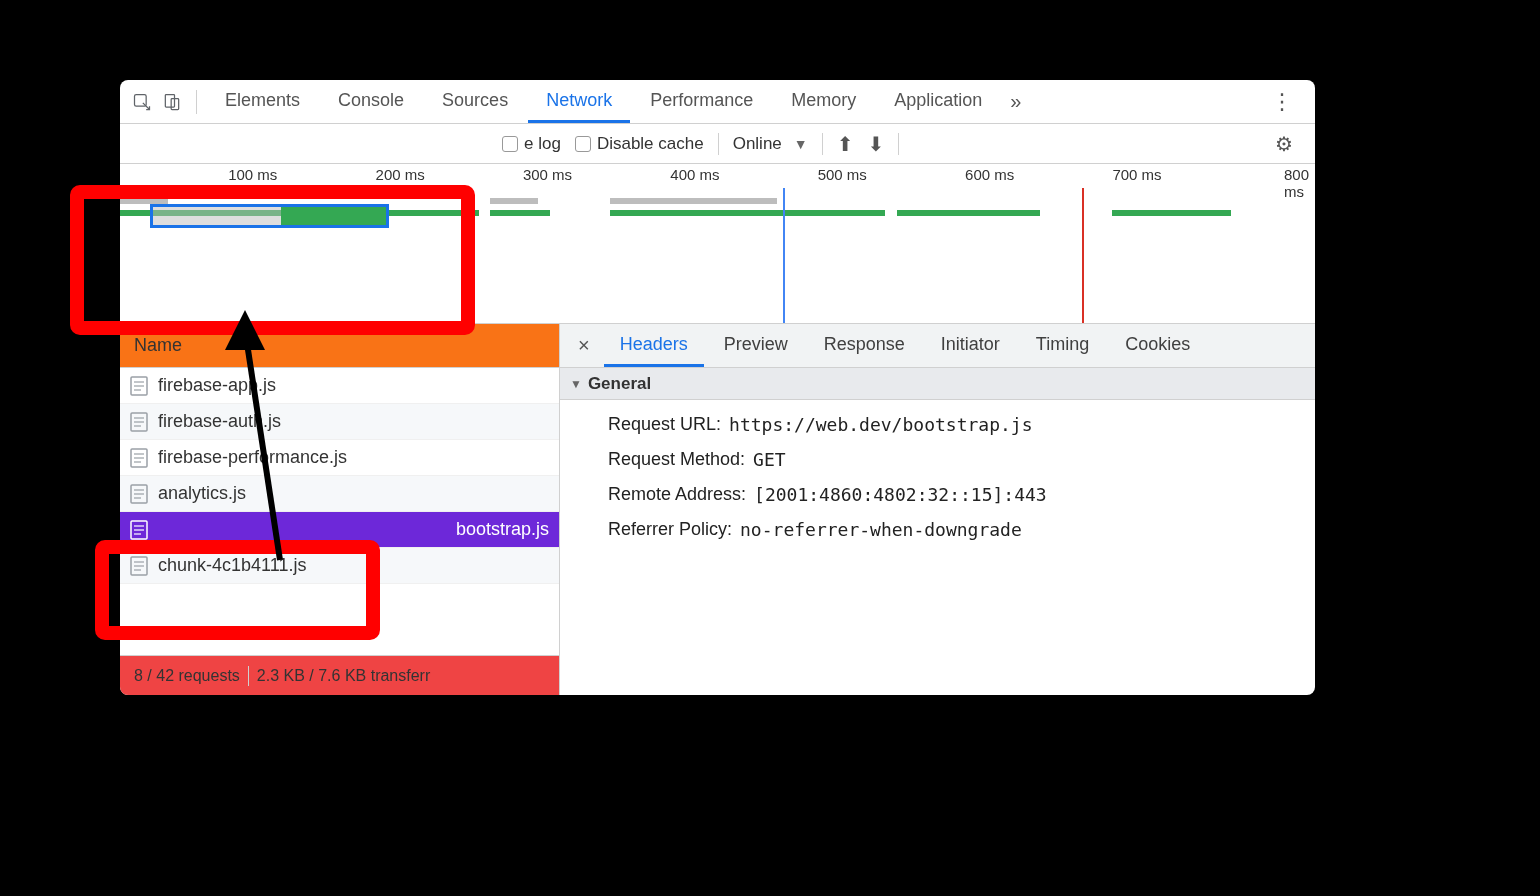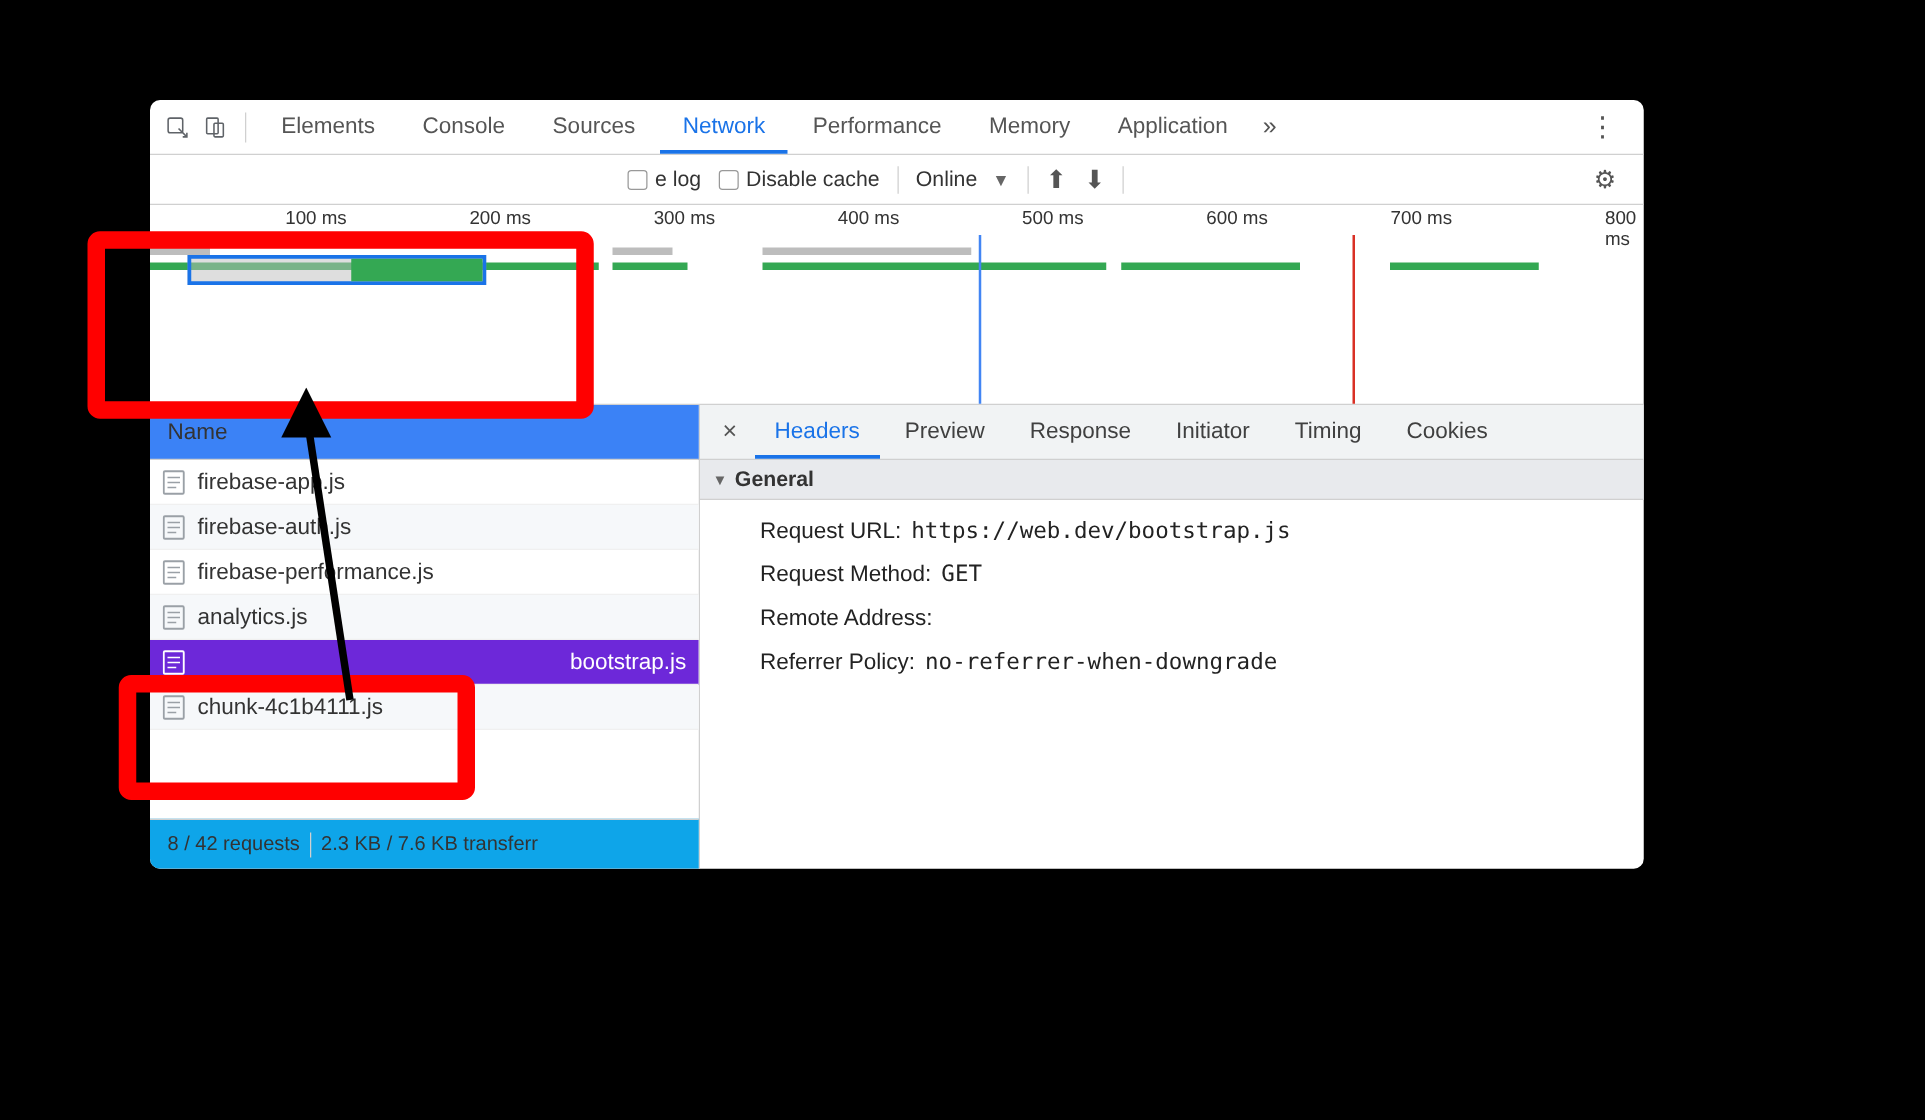--- a/index.html
+++ b/index.html
@@ -36,31 +36,31 @@
   .ruler .tick { position:absolute; top:2px; transform:translateX(-100%); padding-right:6px; }
   .wave { position:absolute; top:30px; left:0; right:0; height:50px; }
   .track { position:absolute; height:6px; background:#34a853; }
   .track.grey { background:#bdbdbd; }
   .vline { position:absolute; top:24px; bottom:0; width:2px; }
   .vline.blue { background:#4285f4; } .vline.red { background:#d93025; }
   .sel { position:absolute; top:40px; height:24px; border:3px solid #1a73e8; background:rgba(189,189,189,.5); }
   .sel .fill { position:absolute; top:0; bottom:0; background:#34a853; }
   .split { flex:1; display:flex; min-height:0; }
   .left { width:440px; border-right:1px solid #d0d0d0; display:flex; flex-direction:column; }
-  .col-head { height:44px; border-bottom:1px solid #d0d0d0; background:#3b82f6; display:flex; align-items:center; padding:0 14px; font-size:18px; color:#333; }
+  .col-head { height:44px; border-bottom:1px solid #d0d0d0; background:#f97316; display:flex; align-items:center; padding:0 14px; font-size:18px; color:#333; }
   .rows { flex:1; overflow:auto; }
   .row { height:36px; display:flex; align-items:center; padding:0 10px; gap:10px; font-size:18px; color:#333; border-bottom:1px solid #f0f0f0; cursor:pointer; }
   .row:nth-child(even){ background:#f6f8fa; }
   .row.selected { background:#6d28d9; color:#fff;justify-content:space-between; }
   .row.selected .file-icon rect{ stroke:#fff; }
   .row.selected .file-icon line{ stroke:#fff; }
   .file-icon { width:18px; height:20px; flex-shrink:0; }
   .file-icon rect { fill:none; stroke:#9aa0a6; stroke-width:1.5; }
   .file-icon line { stroke:#9aa0a6; stroke-width:1.2; }
-  .status { height:40px; border-top:1px solid #d0d0d0; display:flex; align-items:center; padding:12px 14px; font-size:16px; color:#333; gap:8px; background:#0ea5e9; }
+  .status { height:40px; border-top:1px solid #d0d0d0; display:flex; align-items:center; padding:12px 14px; font-size:16px; color:#333; gap:8px; background:#ef4444; }
   .status .divider { height:20px; }
   .right { flex:1; display:flex; flex-direction:column; }
   .detail-tabs { height:44px; border-bottom:1px solid #d0d0d0; background:#f1f3f4; display:flex; align-items:center; gap:4px; padding:0 8px; font-size:18px; }
   .close-x { padding:0 10px; color:#555; cursor:pointer; font-size:20px; }
   .dtab { padding:0 16px; height:100%; display:flex; align-items:center; color:#404040; cursor:pointer; border-bottom:3px solid transparent; }
   .dtab.active { color:#1a73e8; border-bottom-color:#1a73e8; }
   .section-head { height:32px; background:#e8eaed; border-bottom:1px solid #d0d0d0; display:flex; align-items:center; padding:0 10px; font-size:17px; font-weight:700; color:#333; gap:6px; }
   .section-head .tri { font-size:12px; color:#666; }
   .body { padding:14px 16px 14px 48px; display:flex; flex-direction:column; gap:14px; font-size:18px; color:#222; }
   .kv { display:flex; gap:8px; flex-wrap:wrap; align-items:center; }
@@ -249,20 +249,21 @@
         <div class="kv">
           <span class="k">Request URL:</span>
           <span class="v mono">https://web.dev/bootstrap.js</span>
         </div>
         <div class="kv">
           <span class="k">Request Method:</span>
           <span class="v mono">GET</span>
         </div>
         <div class="kv">
           <span class="k">Remote Address:</span>
+          <span class="v mono">[2001:4860:4802:32::15]:443</span>
         </div>
         <div class="kv">
           <span class="k">Referrer Policy:</span>
           <span class="v mono">no-referrer-when-downgrade</span>
         </div>
       </div>
     </div>
   </div>
 </div>
 

